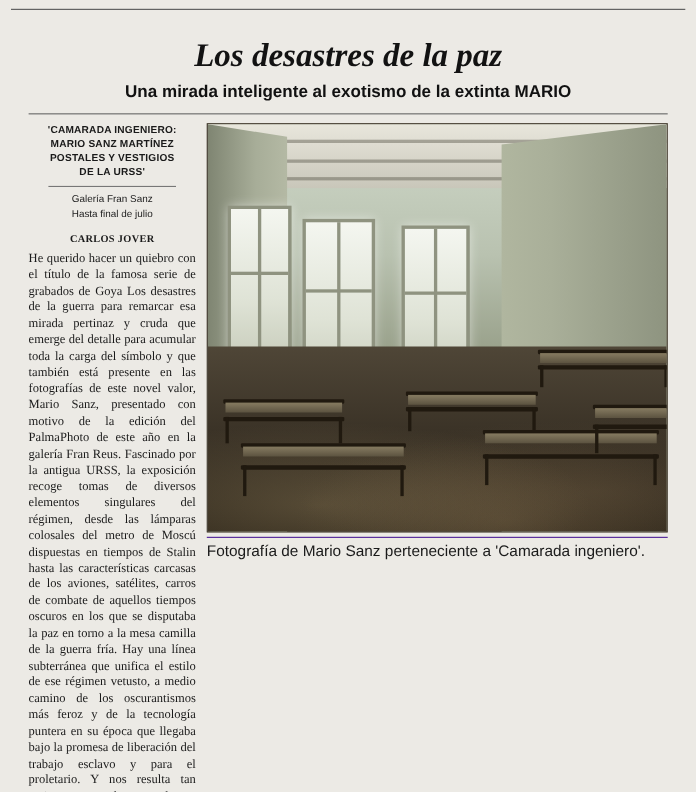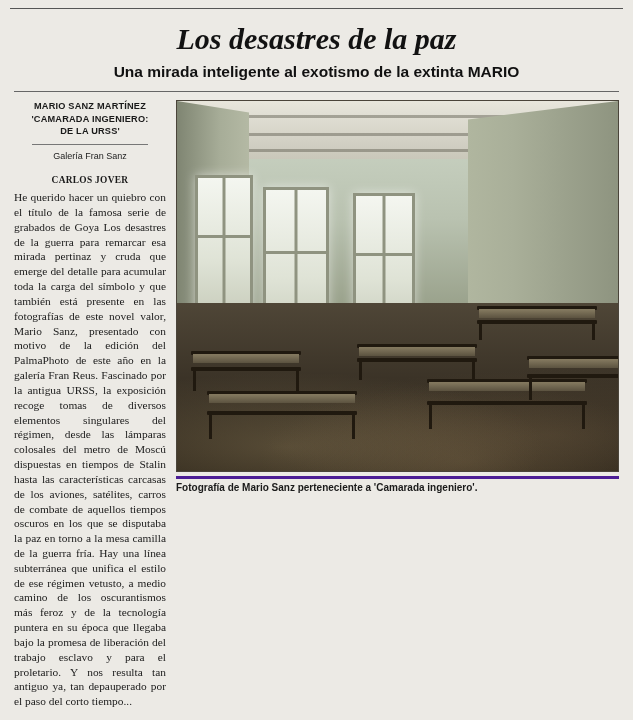--- a/index.html
+++ b/index.html
@@ -12,21 +12,21 @@
     background: #e9e7e2;
     font-family: "Liberation Serif", serif;
     color: #1a1a1a;
     overflow: hidden;
   }
   .page {
     position: relative;
     width: 633px;
     height: 720px;
     background: #eceae5;
-    padding: 4px;
+    padding: 16px;
     box-sizing: border-box;
   }
   .top-rule {
     position: absolute;
     top: 8px;
     left: 10px;
     right: 10px;
     border-top: 1px solid #555;
     height: 0;
   }
@@ -204,51 +204,53 @@
     background: #20190f;
   }
   .bed .mattress {
     position: absolute;
     left: 2px; right: 2px; top: 3px; height: 9px;
     background: linear-gradient(180deg,#8a7f64,#5d5441);
     opacity: 0.95;
   }
   .photo-caption {
     font-family: "Liberation Sans", sans-serif;
-    font-weight: bold;
-    font-size: 10px;
+    font-weight: normal;
+    font-size: 14px;
     margin-top: 4px;
     padding-top: 3px;
-    border-top: 3px solid #4c1d95;
+    border-top: 1px solid #4c1d95;
     color: #1a1a1a;
   }
 </style>
 </head>
 <body>
 
 <div class="page">
   <div class="top-rule"></div>
 
   <h1 class="headline">Los desastres de la paz</h1>
   <div class="subhead">Una mirada inteligente al exotismo de la extinta MARIO</div>
   <div class="rule-under-sub"></div>
 
   <div class="content">
 
     <div class="top-block">
 
       <div class="col-left">
         <div class="credits">
+          <div>'CAMARADA INGENIERO:</div>
           <div>MARIO SANZ MARTÍNEZ</div>
-          <div>'CAMARADA INGENIERO:</div>
+          <div>POSTALES Y VESTIGIOS</div>
           <div>DE LA URSS'</div>
         </div>
         <div class="credits-rule"></div>
         <div class="gallery-info">
           <div>Galería Fran Sanz</div>
+          <div>Hasta final de julio</div>
         </div>
         <div class="byline">CARLOS JOVER</div>
         <div class="body-text">
           <p>He querido hacer un quiebro con el título de la famosa serie de grabados de Goya Los desastres de la guerra para remarcar esa mirada pertinaz y cruda que emerge del detalle para acumular toda la carga del símbolo y que también está presente en las fotografías de este novel valor, Mario Sanz, presentado con motivo de la edición del PalmaPhoto de este año en la galería Fran Reus. Fascinado por la antigua URSS, la exposición recoge tomas de diversos elementos singulares del régimen, desde las lámparas colosales del metro de Moscú dispuestas en tiempos de Stalin hasta las características carcasas de los aviones, satélites, carros de combate de aquellos tiempos oscuros en los que se disputaba la paz en torno a la mesa camilla de la guerra fría. Hay una línea subterránea que unifica el estilo de ese régimen vetusto, a medio camino de los oscurantismos más feroz y de la tecnología puntera en su época que llegaba bajo la promesa de liberación del trabajo esclavo y para el proletario. Y nos resulta tan antiguo ya, tan depauperado por el paso del corto tiempo...</p>
 
         </div>
       </div>
 
       <div class="photo-wrap">
         <div class="photo">

